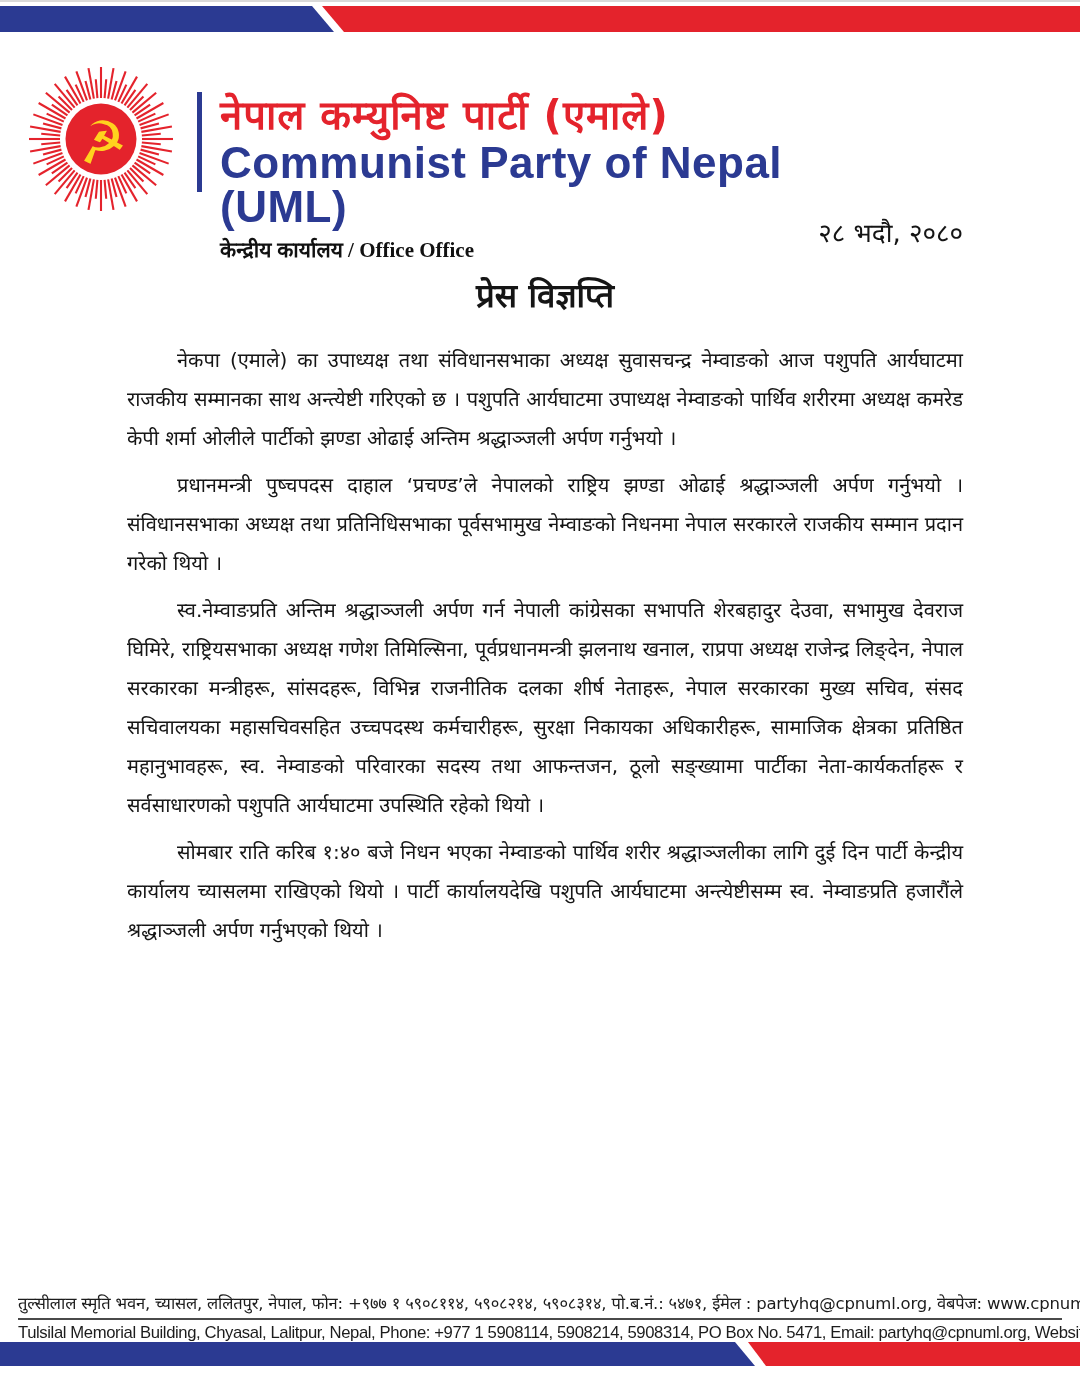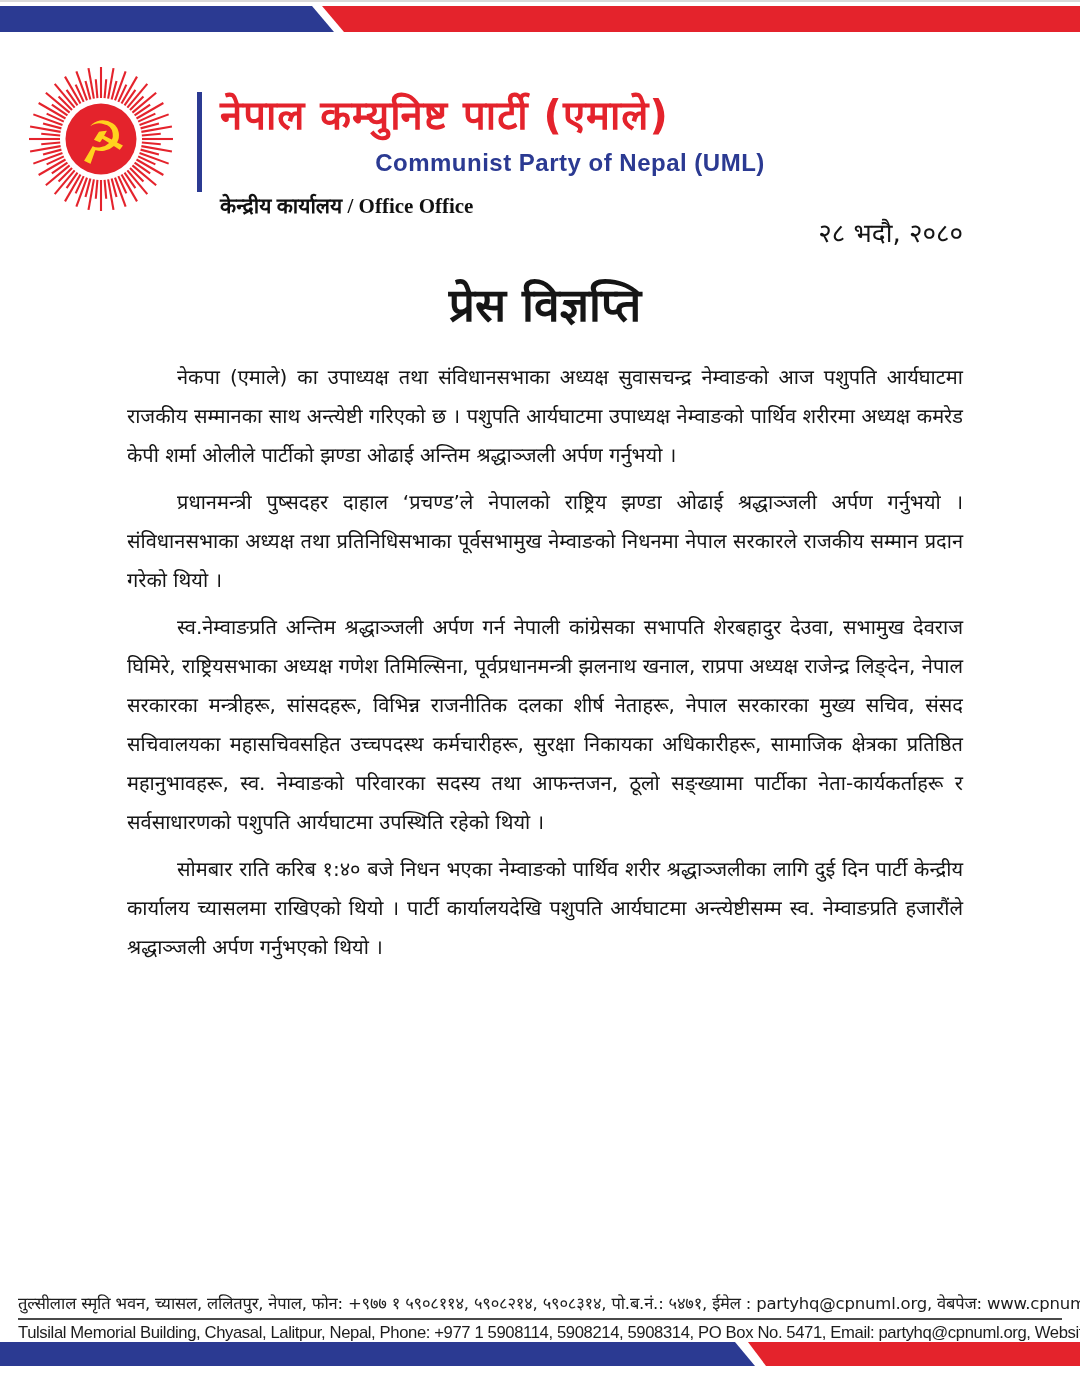--- a/index.html
+++ b/index.html
@@ -28,33 +28,33 @@
   
   .logo { position: absolute; left: 28px; top: 66px; width: 146px; height: 146px; }
   .header-divider { position: absolute; left: 197px; top: 92px; width: 5px; height: 100px; }
   .header-text { position: absolute; left: 220px; top: 89px; width: 700px; }
   .party-name-np {
     font-size: 40px; font-weight: bold; line-height: 52px;
     letter-spacing: 1px;
   }
   .party-name-en {
     font-family: "Liberation Sans", sans-serif;
-    font-size: 24px; font-weight: bold; line-height: 44px; letter-spacing: 0.5px; text-align: center;
+    font-size: 44px; font-weight: bold; line-height: 44px; letter-spacing: 0.5px;
   }
   .office-line {
     margin-top: 6px; color: #111;
     font-family: "Liberation Serif", serif;
     font-size: 21px; font-weight: bold;
   }
-  .office-line .np { font-family: Liberation Serif, serif; }
+  .office-line .np { font-family: Liberation Sans, sans-serif; }
 
   
   .content { position: absolute; left: 127px; top: 216px; width: 836px; color: #151515; }
   .date-line { text-align: right; font-size: 26px; font-weight: 500; line-height: 34px; }
-  .doc-title { text-align: center; font-size: 46px; font-weight: bold; margin-top: 22px; margin-bottom: 24px; }
+  .doc-title { text-align: center; font-size: 33px; font-weight: bold; margin-top: 22px; margin-bottom: 24px; }
   .body-text p {
     font-size: 20px; line-height: 39px;
     text-align: justify; text-indent: 50px;
     margin-bottom: 8px;
   }
 
   
   .footer { position: absolute; left: 18px; top: 1292px; width: 1044px; color: #1c1c1c; }
   .footer-np { font-size: 16.5px; line-height: 24px; white-space: nowrap; letter-spacing: -0.2px; }
   .footer-rule { height: 2px; background: #4a4a4a; margin: 2px 0 2px 0; }
@@ -164,21 +164,21 @@
     <div class="office-line">
       <span class="np">केन्द्रीय कार्यालय</span><span> / </span><span>Office Office</span>
     </div>
   </div>
 
   <div class="content">
     <div class="date-line">२८ भदौ, २०८०</div>
     <div class="doc-title">प्रेस विज्ञप्ति</div>
     <div class="body-text">
       <p>नेकपा (एमाले) का उपाध्यक्ष तथा संविधानसभाका अध्यक्ष सुवासचन्द्र नेम्वाङको आज पशुपति आर्यघाटमा राजकीय सम्मानका साथ अन्त्येष्टी गरिएको छ । पशुपति आर्यघाटमा उपाध्यक्ष नेम्वाङको पार्थिव शरीरमा अध्यक्ष कमरेड केपी शर्मा ओलीले पार्टीको झण्डा ओढाई अन्तिम श्रद्धाञ्जली अर्पण गर्नुभयो ।</p>
-      <p>प्रधानमन्त्री पुष्सदहर दाहाल ‘प्रचण्ड’ले नेपालको राष्ट्रिय झण्डा ओढाई श्रद्धाञ्जली अर्पण गर्नुभयो । संविधानसभाका अध्यक्ष तथा प्रतिनिधिसभाका पूर्वसभामुख नेम्वाङको निधनमा नेपाल सरकारले राजकीय सम्मान प्रदान गरेको थियो ।</p>
+      <p>प्रधानमन्त्री पुष्चपदस दाहाल ‘प्रचण्ड’ले नेपालको राष्ट्रिय झण्डा ओढाई श्रद्धाञ्जली अर्पण गर्नुभयो । संविधानसभाका अध्यक्ष तथा प्रतिनिधिसभाका पूर्वसभामुख नेम्वाङको निधनमा नेपाल सरकारले राजकीय सम्मान प्रदान गरेको थियो ।</p>
       <p>स्व.नेम्वाङप्रति अन्तिम श्रद्धाञ्जली अर्पण गर्न नेपाली कांग्रेसका सभापति शेरबहादुर देउवा, सभामुख देवराज घिमिरे, राष्ट्रियसभाका अध्यक्ष गणेश तिमिल्सिना, पूर्वप्रधानमन्त्री झलनाथ खनाल, राप्रपा अध्यक्ष राजेन्द्र लिङ्देन, नेपाल सरकारका मन्त्रीहरू, सांसदहरू, विभिन्न राजनीतिक दलका शीर्ष नेताहरू, नेपाल सरकारका मुख्य सचिव, संसद सचिवालयका महासचिवसहित उच्चपदस्थ कर्मचारीहरू, सुरक्षा निकायका अधिकारीहरू, सामाजिक क्षेत्रका प्रतिष्ठित महानुभावहरू, स्व. नेम्वाङको परिवारका सदस्य तथा आफन्तजन, ठूलो सङ्ख्यामा पार्टीका नेता-कार्यकर्ताहरू र सर्वसाधारणको पशुपति आर्यघाटमा उपस्थिति रहेको थियो ।</p>
       <p>सोमबार राति करिब १:४० बजे निधन भएका नेम्वाङको पार्थिव शरीर श्रद्धाञ्जलीका लागि दुई दिन पार्टी केन्द्रीय कार्यालय च्यासलमा राखिएको थियो । पार्टी कार्यालयदेखि पशुपति आर्यघाटमा अन्त्येष्टीसम्म स्व. नेम्वाङप्रति हजारौंले श्रद्धाञ्जली अर्पण गर्नुभएको थियो ।</p>
     </div>
   </div>
 
   <div class="footer">
     <div class="footer-np">तुल्सीलाल स्मृति भवन, च्यासल, ललितपुर, नेपाल, फोन: +९७७ १ ५९०८११४, ५९०८२१४, ५९०८३१४, पो.ब.नं.: ५४७१, ईमेल : partyhq@cpnuml.org, वेबपेज: www.cpnuml.org</div>
     <div class="footer-rule"></div>
     <div class="footer-en">Tulsilal Memorial Building, Chyasal, Lalitpur, Nepal, Phone: +977 1 5908114, 5908214, 5908314, PO Box No. 5471, Email: partyhq@cpnuml.org, Website: www.cpnuml.org</div>
   </div>

